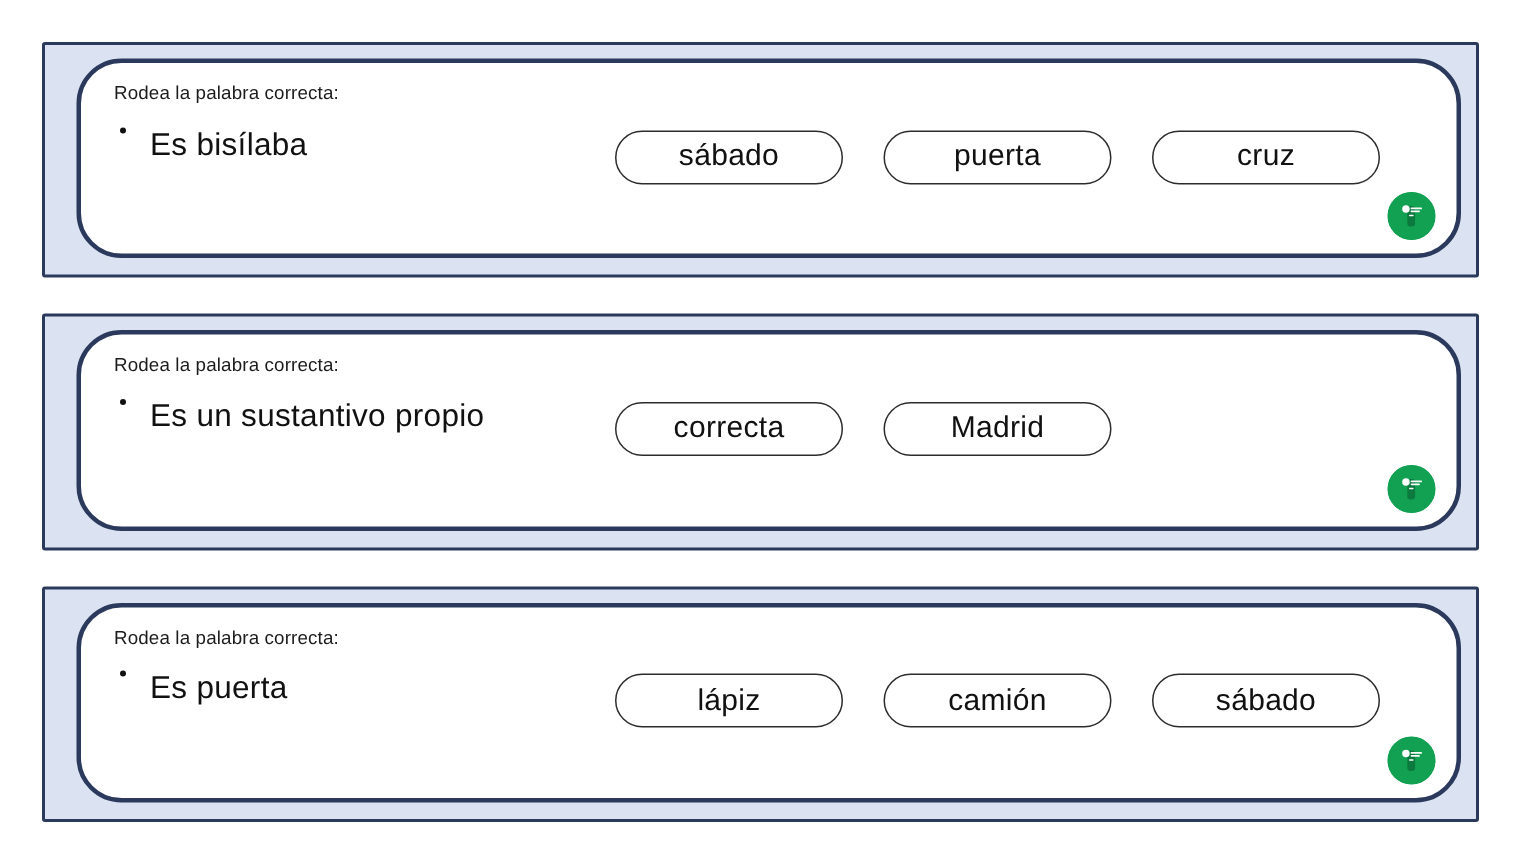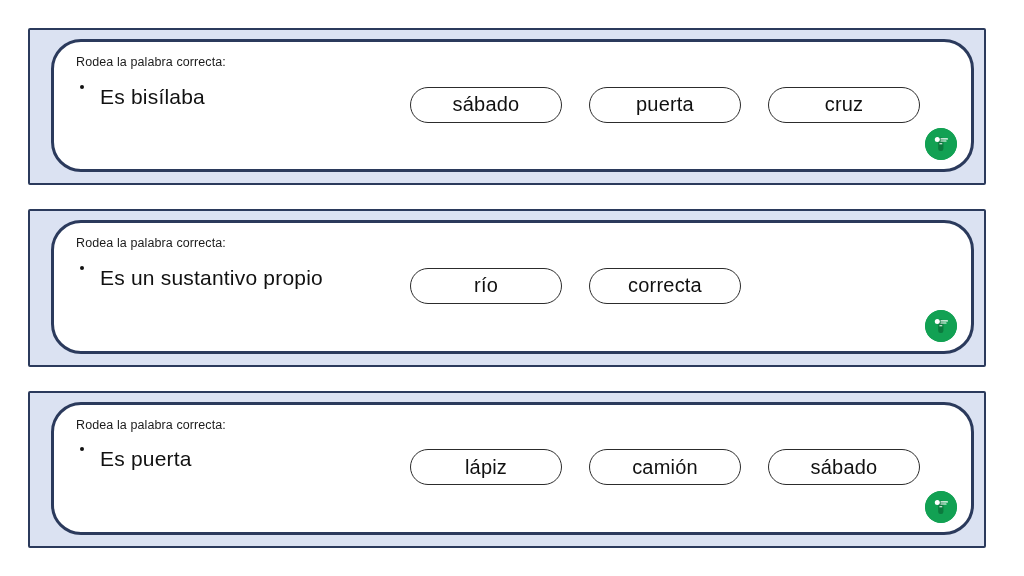--- a/index.html
+++ b/index.html
@@ -161,22 +161,22 @@
 
   <section class="exercise-card">
     <div class="card-inner">
       <p class="prompt-label">Rodea la palabra correcta:</p>
 
       <div class="question-row">
         <span class="bullet-dot"></span>
         <span class="question-text">Es un sustantivo propio</span>
 
         <div class="options">
-          <button class="option-chip">río</button>
           <button class="option-chip">correcta</button>
+          <button class="option-chip">Madrid</button>
         </div>
       </div>
 
       <div class="logo-badge">
         <svg viewBox="0 0 32 32" xmlns="http://www.w3.org/2000/svg">
           <circle cx="16" cy="16" r="16" fill="#12a153"></circle>
           <rect x="13.2" y="9.4" width="5.2" height="13.6" rx="2.2" fill="#0c7a3e"></rect>
           <circle cx="12.3" cy="11.4" r="2.5" fill="#ffffff"></circle>
           <rect x="15.4" y="10.3" width="7.6" height="1.25" rx="0.6" fill="#ffffff"></rect>
           <rect x="15.4" y="12.4" width="6.2" height="1.1" rx="0.55" fill="#ffffff"></rect>

